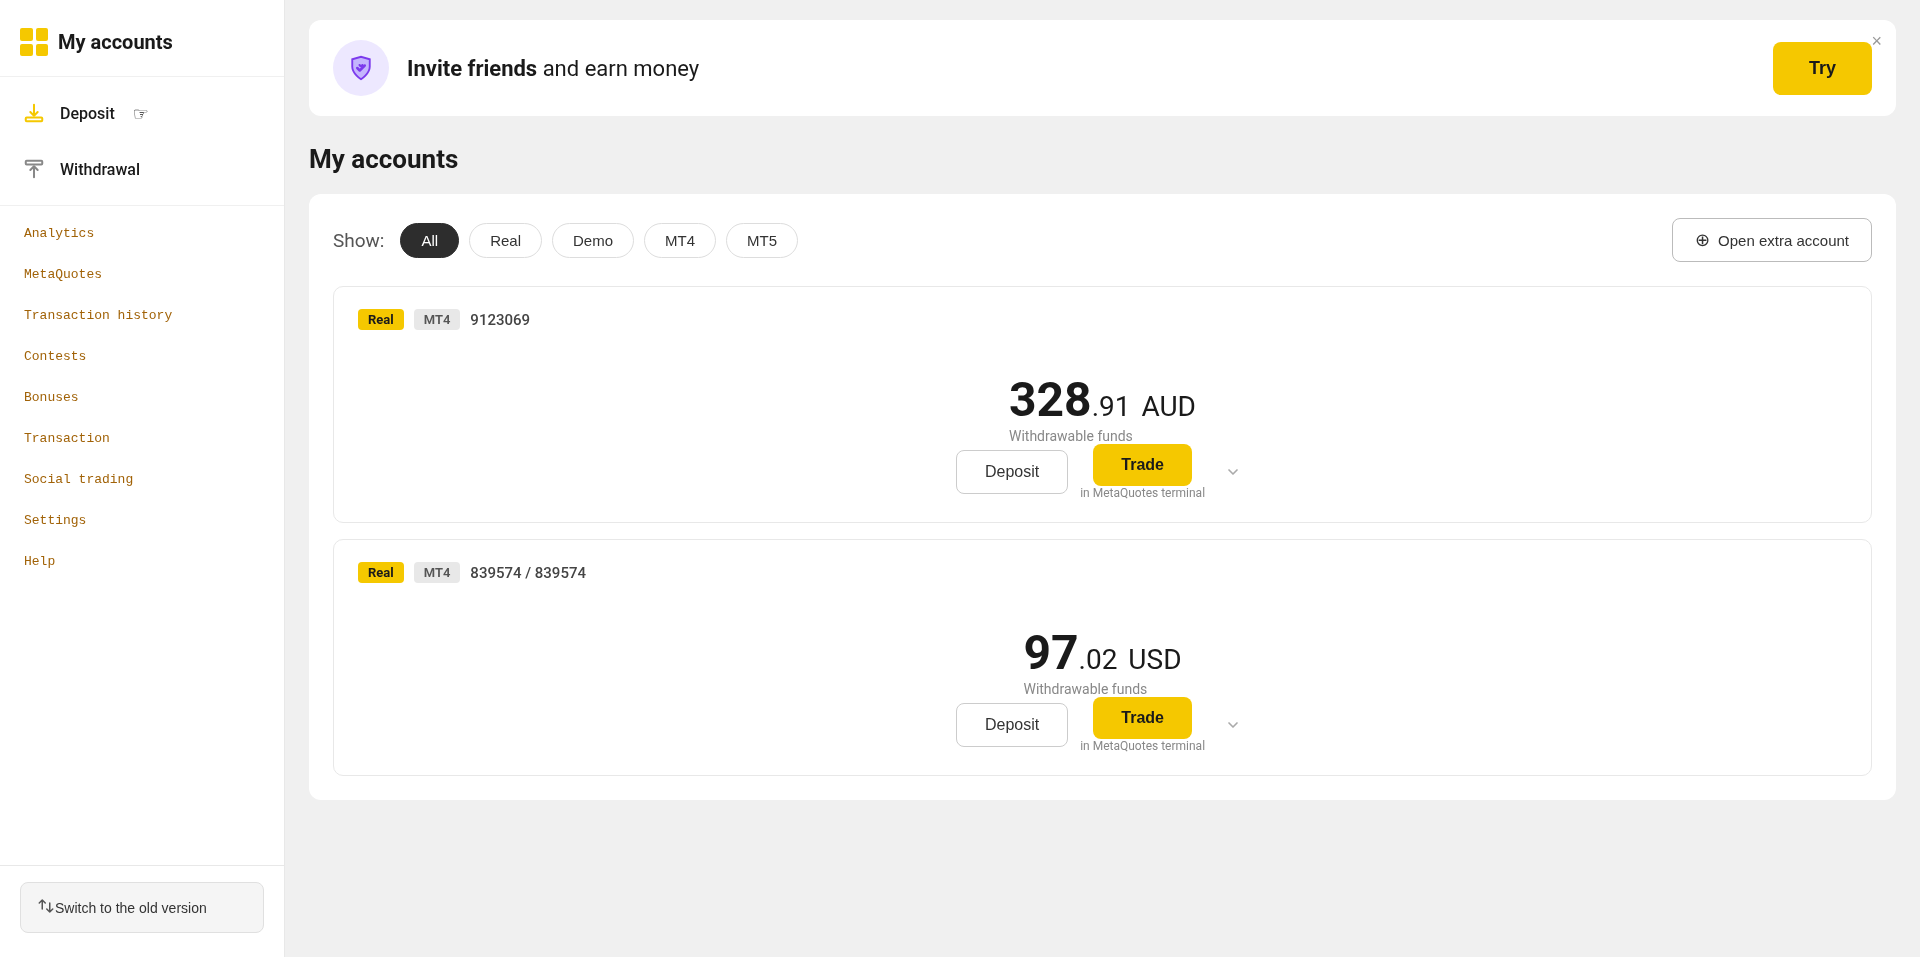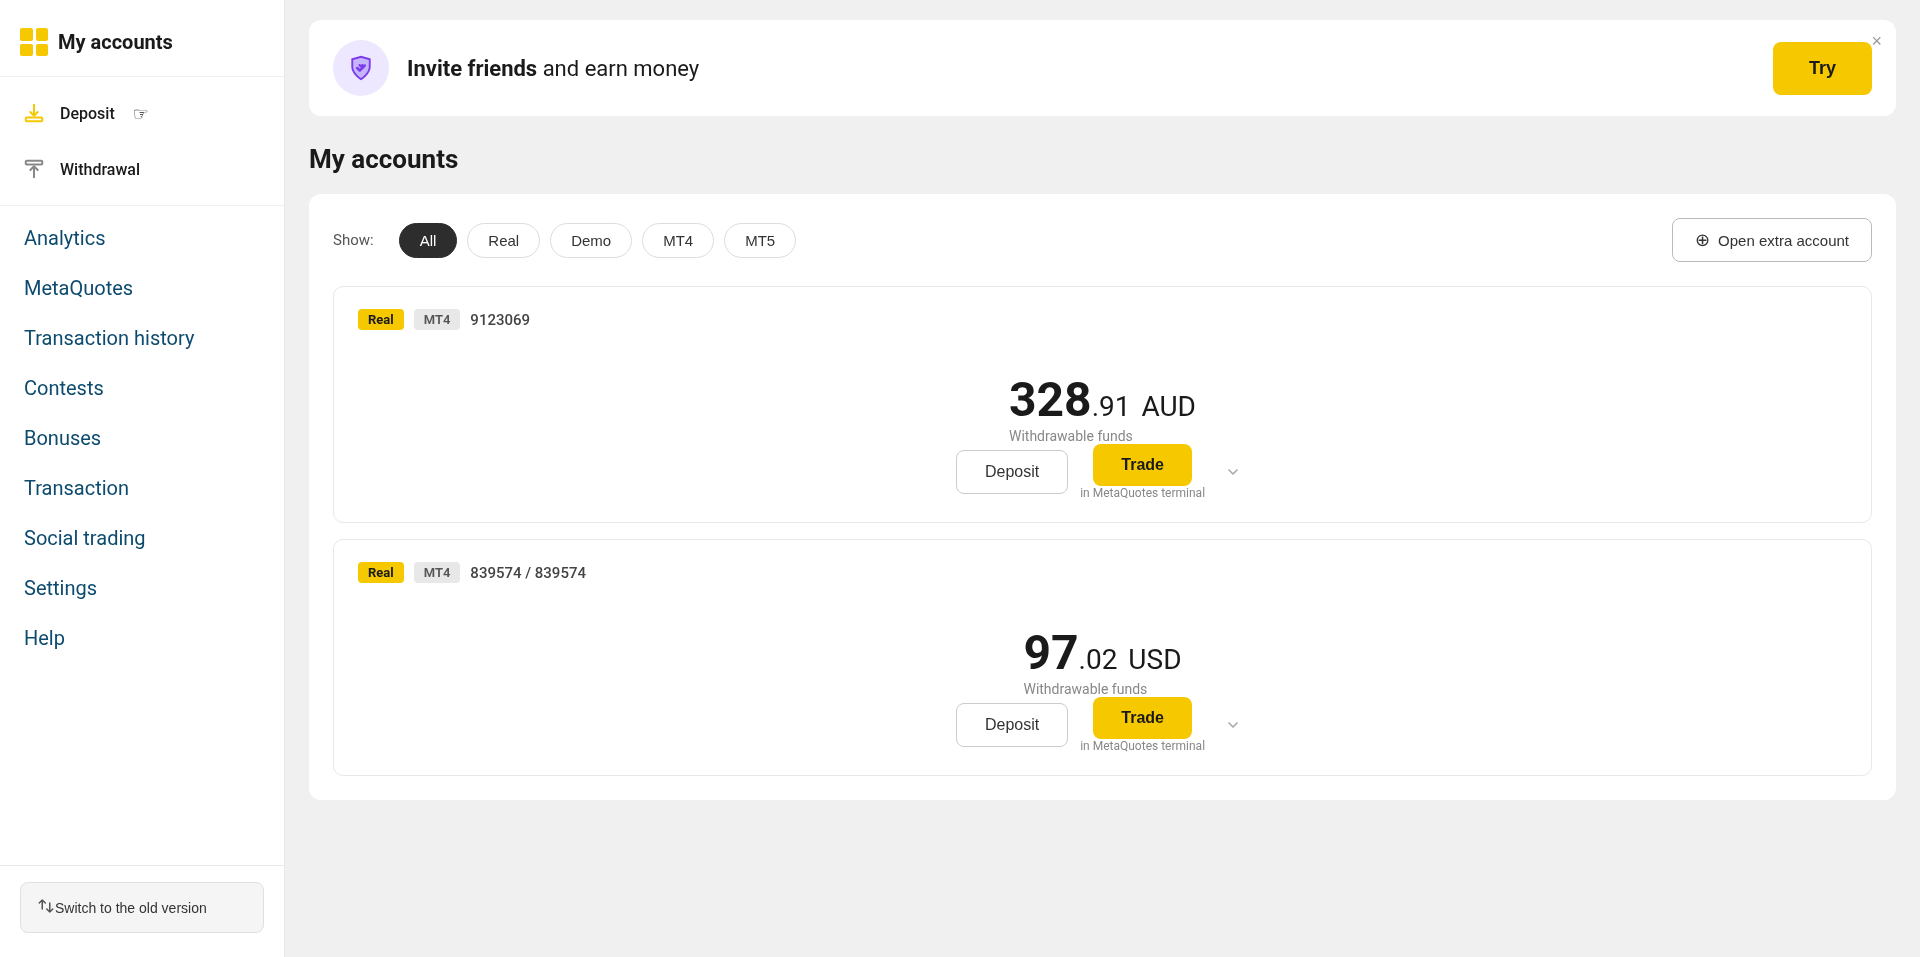--- a/index.html
+++ b/index.html
@@ -83,24 +83,25 @@
     .sidebar-nav {
       flex: 1;
       padding: 8px 20px;
       display: flex;
       flex-direction: column;
       gap: 2px;
     }
 
     .nav-item {
       padding: 12px 4px;
-      font-size: 20px;
-      color: #0c4a6e;
+      font-size: 13px;
+      color: #a16207;
       cursor: pointer;
       border-radius: 6px;
+      font-family: Liberation Mono, monospace;
     }
 
     .sidebar-bottom {
       padding: 16px 20px 24px 20px;
       border-top: 1px solid #e8e8e8;
     }
 
     .switch-version-btn {
       display: flex;
       align-items: center;
@@ -196,23 +197,23 @@
 
     
     .filter-row {
       display: flex;
       align-items: center;
       gap: 12px;
       margin-bottom: 24px;
     }
 
     .filter-label {
-      font-size: 15px;
+      font-size: 19px;
       color: #555;
-      margin-right: 13px;
+      margin-right: 4px;
     }
 
     .filter-btn {
       padding: 8px 20px;
       border-radius: 20px;
       border: 1.5px solid #ddd;
       background: #fff;
       font-size: 15px;
       color: #333;
       cursor: pointer;

